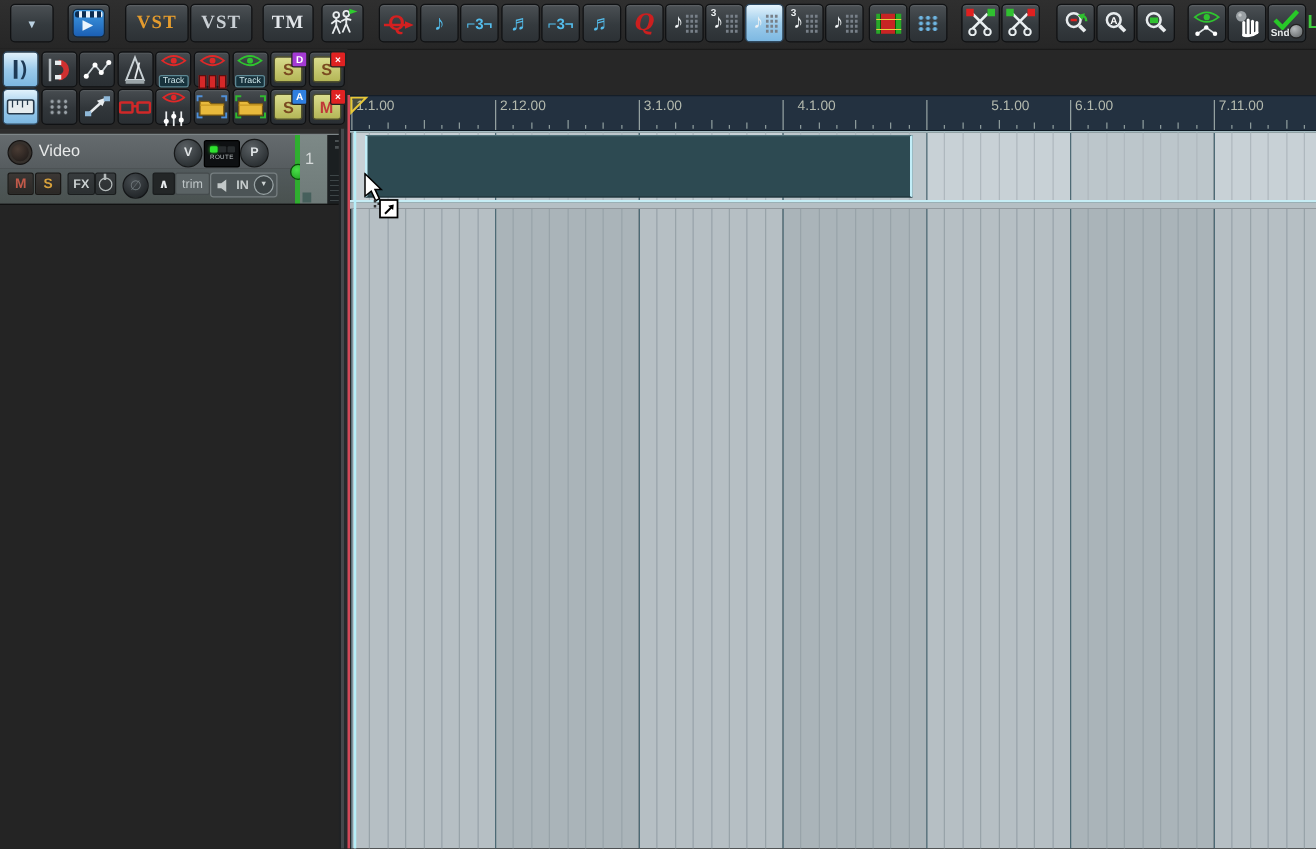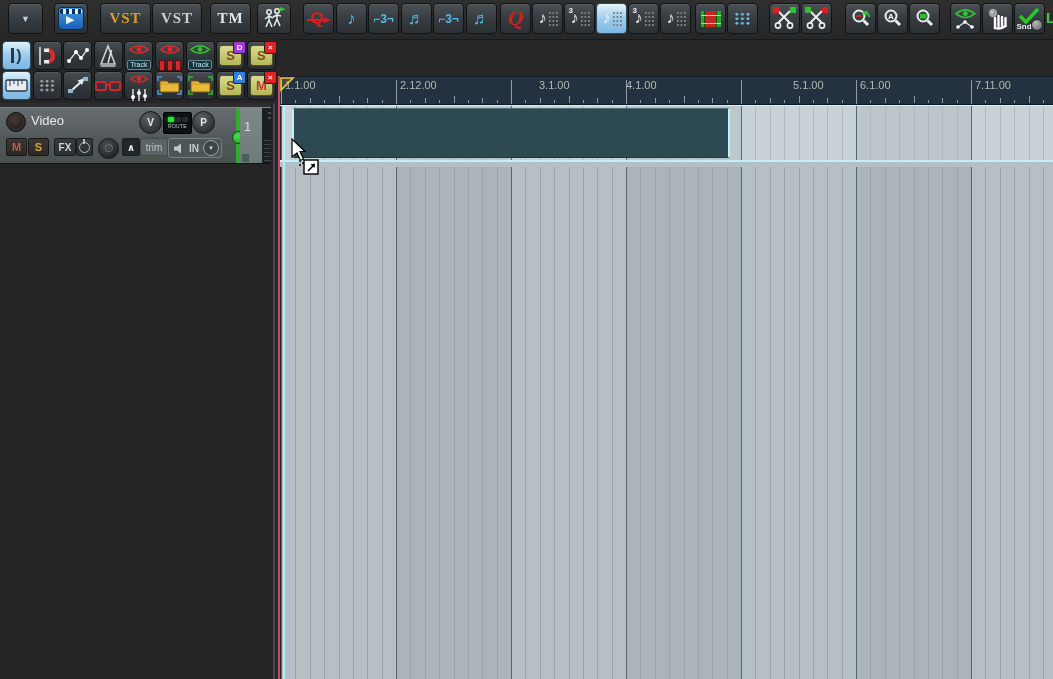--- a/index.html
+++ b/index.html
@@ -612,23 +612,23 @@
 
   <div id="ruler">
     <svg id="marker" width="15" height="15">
       <path d="M1 1 L13 1 L1 13 Z" fill="rgba(232,200,56,0.18)" stroke="#e8c838" stroke-width="1.6"></path>
     </svg>
   <div class="rline" style="left: 1px;"></div>
       <span class="rlabel" style="left: 5px;">1.1.00</span>
       <div class="rline" style="left: 116px;"></div>
       <span class="rlabel" style="left: 120px;">2.12.00</span>
       <div class="rline" style="left: 231px;"></div>
-      <span class="rlabel" style="left: 235px; margin-left: 24px;">3.1.00</span>
+      <span class="rlabel" style="left: 235px;">3.1.00</span>
       <div class="rline" style="left: 346px;"></div>
-      <span class="rlabel" style="left: 346px;">4.1.00</span>
+      <span class="rlabel" style="left: 358px;">4.1.00</span>
       <div class="rline" style="left: 461px;"></div>
       <span class="rlabel" style="left: 465px; margin-left: 48px;">5.1.00</span>
       <div class="rline" style="left: 576px;"></div>
       <span class="rlabel" style="left: 580px;">6.1.00</span>
       <div class="rline" style="left: 691px;"></div>
       <span class="rlabel" style="left: 695px;">7.11.00</span>
       <div class="rtick" style="left: 15.4px; height: 3px;"></div>
       <div class="rtick" style="left: 29.8px; height: 5px;"></div>
       <div class="rtick" style="left: 44.1px; height: 3px;"></div>
       <div class="rtick" style="left: 58.5px; height: 7px;"></div>

